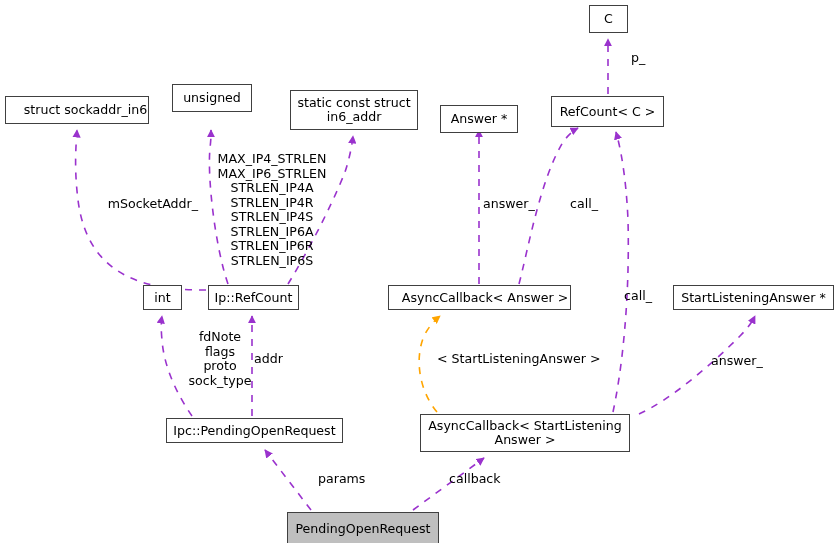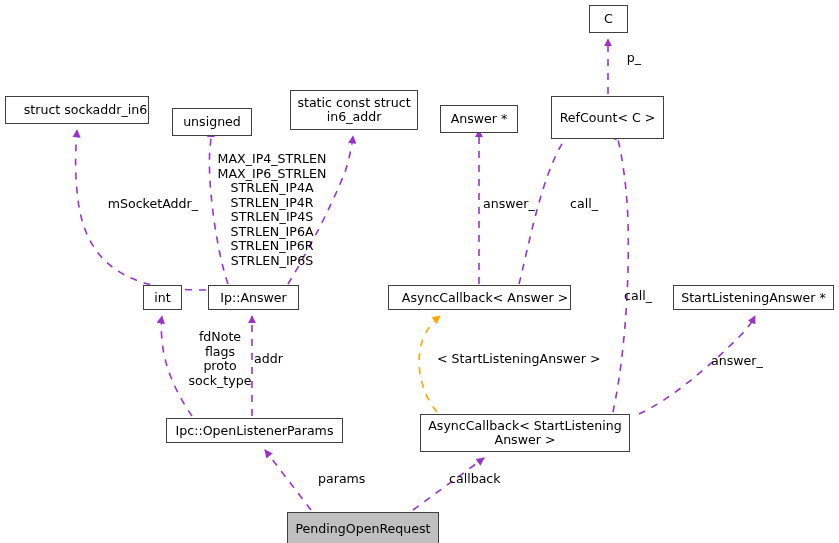--- a/index.html
+++ b/index.html
@@ -106,67 +106,67 @@
   </svg>
 
   <div class="node" style="left:589px; top:5px; width:39px; height:28px;">
     <span>C</span>
   </div>
 
   <div class="node" style="left:5px; top:96px; width:144px; height:28px;padding-left:17px;">
     <span>struct sockaddr_in6</span>
   </div>
 
-  <div class="node" style="left:172px; top:108px; width:80px; height:28px;">
+  <div class="node" style="left:172px; top:84px; width:80px; height:28px;">
     <span>unsigned</span>
   </div>
 
   <div class="node" style="left:290px; top:90px; width:128px; height:40px;">
     <span>static const struct
 in6_addr</span>
   </div>
 
   <div class="node" style="left:440px; top:96px; width:78px; height:28px;margin-top:9px;">
     <span>Answer *</span>
   </div>
 
-  <div class="node" style="left:551px; top:96px; width:113px; height:43px;">
+  <div class="node" style="left:551px; top:96px; width:113px; height:31px;">
     <span>RefCount&lt; C &gt;</span>
   </div>
 
   <div class="node" style="left:143px; top:285px; width:39px; height:25px;">
     <span>int</span>
   </div>
 
   <div class="node" style="left:208px; top:285px; width:91px; height:25px;">
-    <span>Ip::Answer</span>
+    <span>Ip::RefCount</span>
   </div>
 
   <div class="node" style="left:388px; top:285px; width:183px; height:25px;padding-left:11px;">
     <span>AsyncCallback&lt; Answer &gt;</span>
   </div>
 
   <div class="node" style="left:673px; top:285px; width:161px; height:25px;">
     <span>StartListeningAnswer *</span>
   </div>
 
   <div class="node" style="left:166px; top:418px; width:177px; height:25px;">
-    <span>Ipc::OpenListenerParams</span>
+    <span>Ipc::PendingOpenRequest</span>
   </div>
 
   <div class="node" style="left:420px; top:414px; width:210px; height:38px;">
     <span>AsyncCallback&lt; StartListening
 Answer &gt;</span>
   </div>
 
   <div class="node highlight" style="left:287px; top:512px; width:152px; height:33px;">
     <span>PendingOpenRequest</span>
   </div>
 
-  <div class="edge-label align-left" style="left:611px; top:51px; width:30px;text-align:right;">p_</div>
+  <div class="edge-label align-left" style="left:631px; top:51px; width:30px;">p_</div>
 
   <div class="edge-label align-right" style="left:100px; top:197px; width:98px;">mSocketAddr_</div>
 
   <div class="edge-label" style="left:206px; top:152px; width:132px;">MAX_IP4_STRLEN
 MAX_IP6_STRLEN
 STRLEN_IP4A
 STRLEN_IP4R
 STRLEN_IP4S
 STRLEN_IP6A
 STRLEN_IP6R

